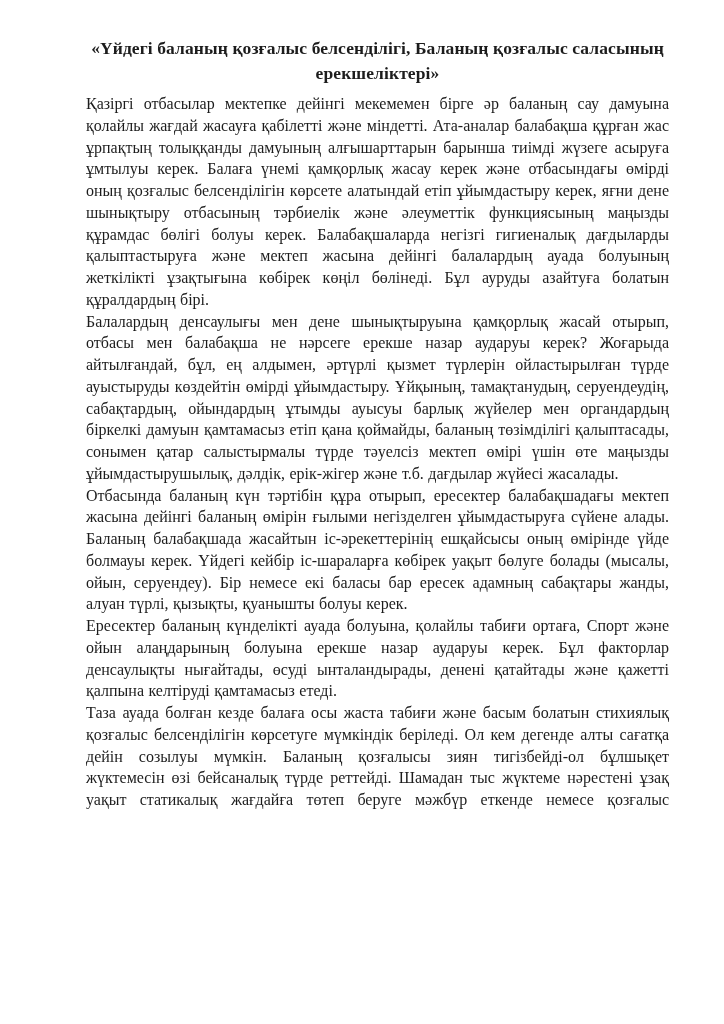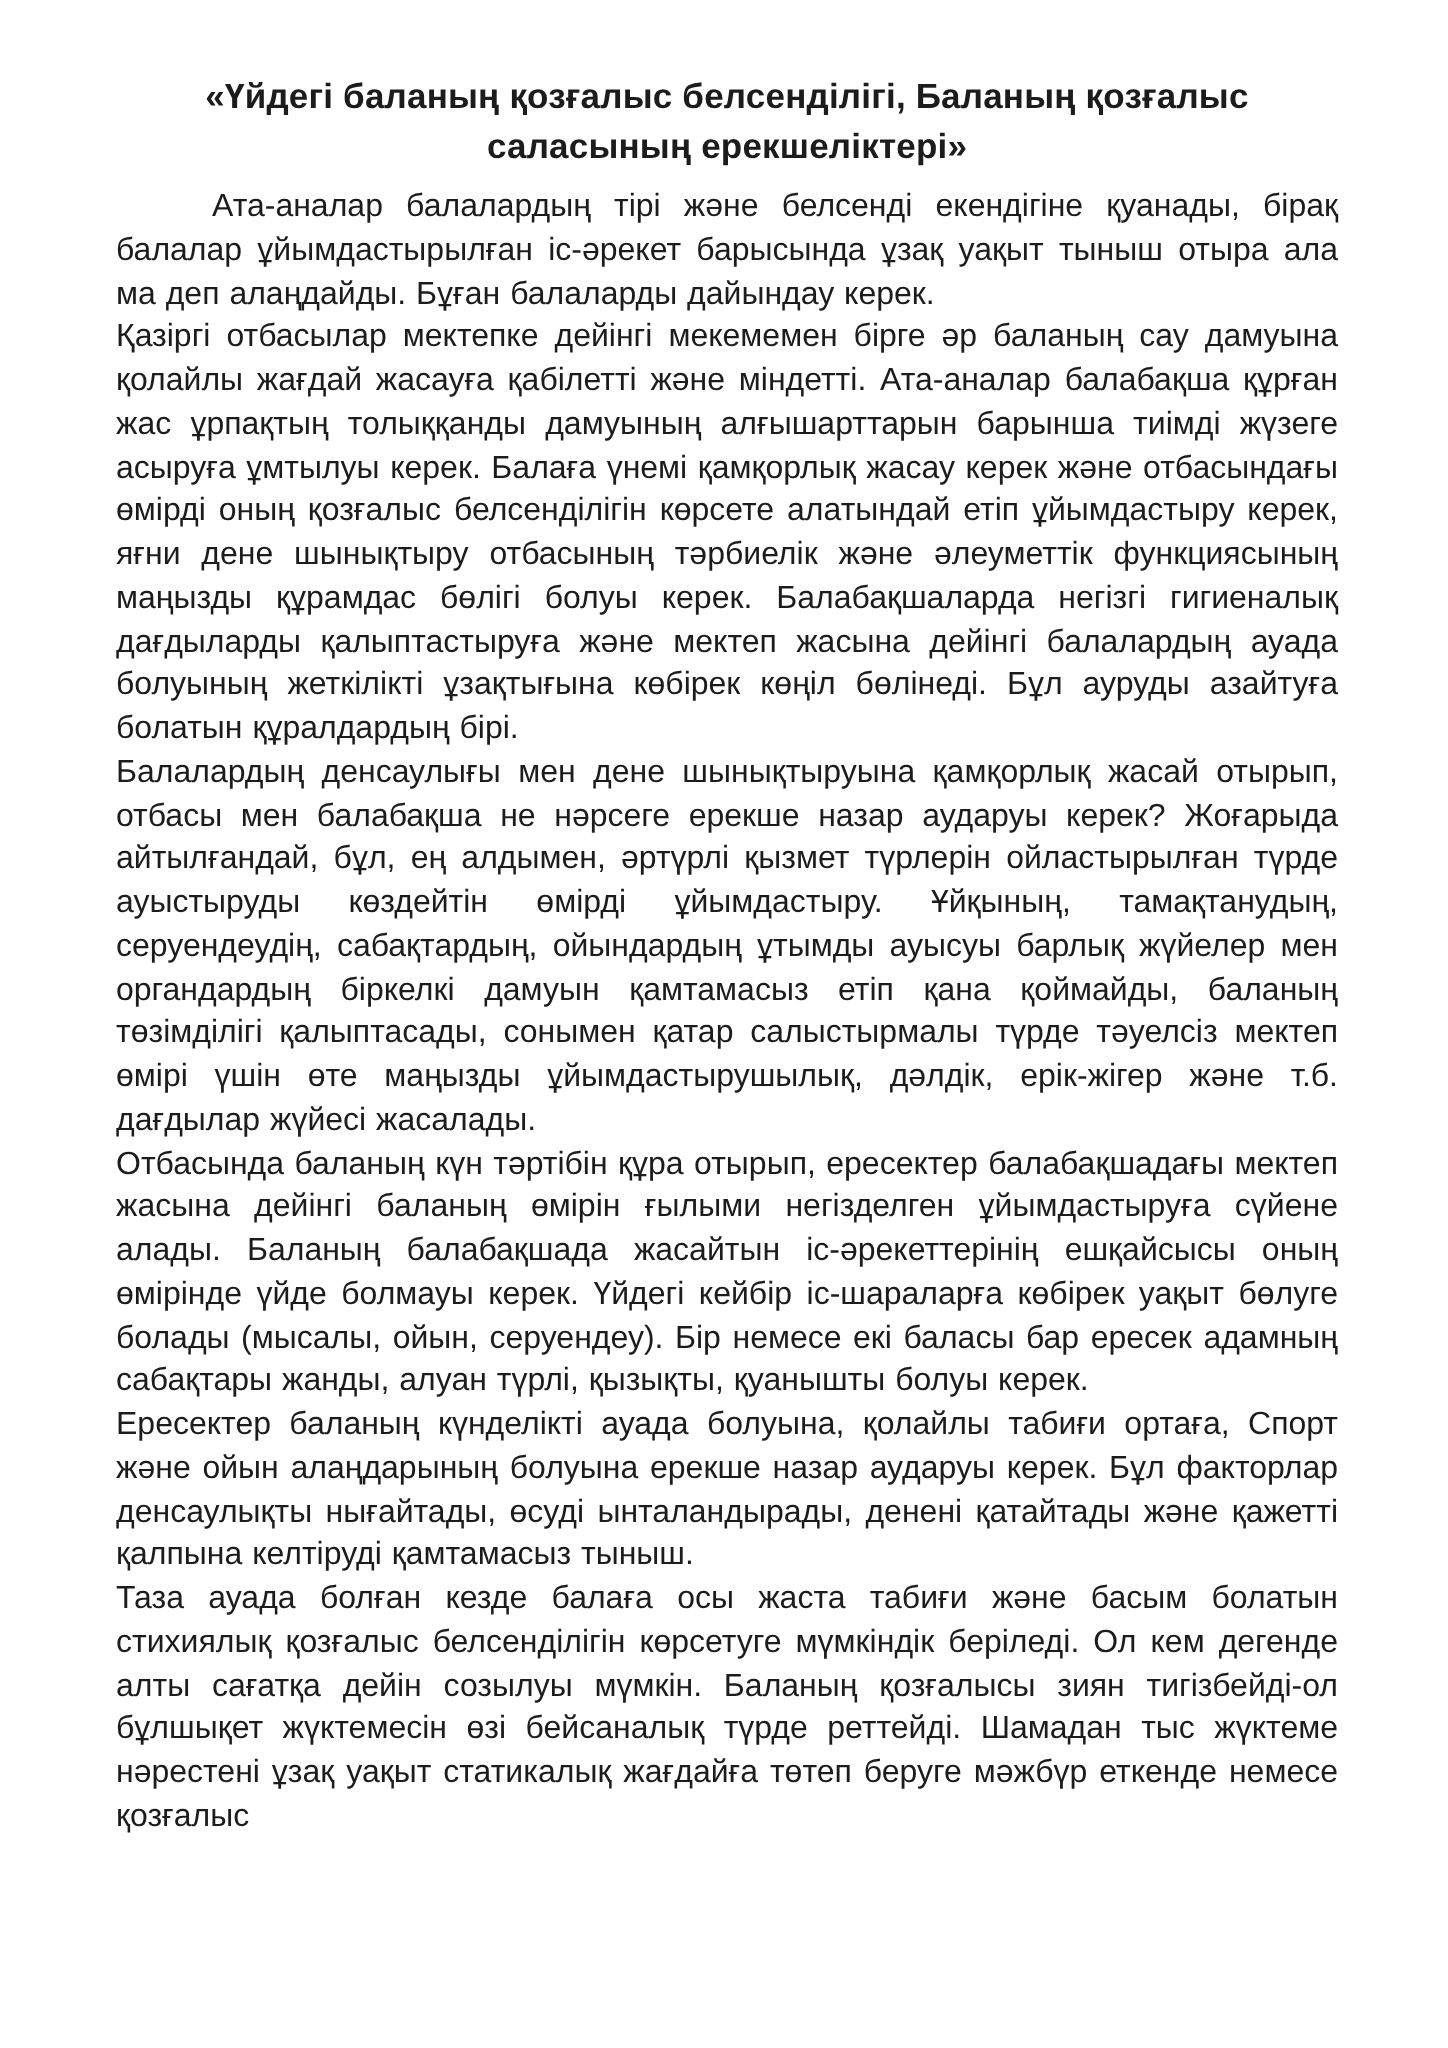--- a/index.html
+++ b/index.html
@@ -6,22 +6,22 @@
     margin: 0;
     padding: 0;
     background: #ffffff;
   }
   .page {
     position: relative;
     width: 724px;
     height: 1024px;
     box-sizing: border-box;
     background: #ffffff;
-    padding: 36px 55px 0 58px;
-    font-family: Liberation Sans, sans-serif;
+    padding: 36px 55px 0 86px;
+    font-family: Liberation Serif, serif;
     color: #1c1c1c;
     overflow: hidden;
   }
   .doc-title {
     margin: 0 0 8px 0;
     font-size: 17.5px;
     font-weight: 700;
     line-height: 24.5px;
     text-align: center;
     letter-spacing: 0.1px;
@@ -38,26 +38,25 @@
   
   p.continued { text-align-last: justify; }
 </style>
 </head>
 <body>
 
 <div class="page">
 
   <h1 class="doc-title">«Үйдегі баланың қозғалыс белсенділігі, Баланың қозғалыс саласының ерекшеліктері»</h1>
 
-  <p class="body-par indent-lg">Ата-аналар балалардың тірі және белсенді екендігіне қуанады, бірақ балалар ұйымдастырылған іс-әрекет барысында ұзақ уақыт тыныш отыра ала ма деп алаңдайды. Бұған балаларды дайындау керек.</p>
 
 
   <p class="body-par">Қазіргі отбасылар мектепке дейінгі мекемемен бірге әр баланың сау дамуына қолайлы жағдай жасауға қабілетті және міндетті. Ата-аналар балабақша құрған жас ұрпақтың толыққанды дамуының алғышарттарын барынша тиімді жүзеге асыруға ұмтылуы керек. Балаға үнемі қамқорлық жасау керек және отбасындағы өмірді оның қозғалыс белсенділігін көрсете алатындай етіп ұйымдастыру керек, яғни дене шынықтыру отбасының тәрбиелік және әлеуметтік функциясының маңызды құрамдас бөлігі болуы керек. Балабақшаларда негізгі гигиеналық дағдыларды қалыптастыруға және мектеп жасына дейінгі балалардың ауада болуының жеткілікті ұзақтығына көбірек көңіл бөлінеді. Бұл ауруды азайтуға болатын құралдардың бірі.</p>
 
   <p class="body-par">Балалардың денсаулығы мен дене шынықтыруына қамқорлық жасай отырып, отбасы мен балабақша не нәрсеге ерекше назар аударуы керек? Жоғарыда айтылғандай, бұл, ең алдымен, әртүрлі қызмет түрлерін ойластырылған түрде ауыстыруды көздейтін өмірді ұйымдастыру. Ұйқының, тамақтанудың, серуендеудің, сабақтардың, ойындардың ұтымды ауысуы барлық жүйелер мен органдардың біркелкі дамуын қамтамасыз етіп қана қоймайды, баланың төзімділігі қалыптасады, сонымен қатар салыстырмалы түрде тәуелсіз мектеп өмірі үшін өте маңызды ұйымдастырушылық, дәлдік, ерік-жігер және т.б. дағдылар жүйесі жасалады.</p>
 
   <p class="body-par">Отбасында баланың күн тәртібін құра отырып, ересектер балабақшадағы мектеп жасына дейінгі баланың өмірін ғылыми негізделген ұйымдастыруға сүйене алады. Баланың балабақшада жасайтын іс-әрекеттерінің ешқайсысы оның өмірінде үйде болмауы керек. Үйдегі кейбір іс-шараларға көбірек уақыт бөлуге болады (мысалы, ойын, серуендеу). Бір немесе екі баласы бар ересек адамның сабақтары жанды, алуан түрлі, қызықты, қуанышты болуы керек.</p>
 
-  <p class="body-par">Ересектер баланың күнделікті ауада болуына, қолайлы табиғи ортаға, Спорт және ойын алаңдарының болуына ерекше назар аударуы керек. Бұл факторлар денсаулықты нығайтады, өсуді ынталандырады, денені қатайтады және қажетті қалпына келтіруді қамтамасыз тыныш.</p>
+  <p class="body-par">Ересектер баланың күнделікті ауада болуына, қолайлы табиғи ортаға, Спорт және ойын алаңдарының болуына ерекше назар аударуы керек. Бұл факторлар денсаулықты нығайтады, өсуді ынталандырады, денені қатайтады және қажетті қалпына келтіруді қамтамасыз етеді.</p>
 
   <p class="body-par continued">Таза ауада болған кезде балаға осы жаста табиғи және басым болатын стихиялық қозғалыс белсенділігін көрсетуге мүмкіндік беріледі. Ол кем дегенде алты сағатқа дейін созылуы мүмкін. Баланың қозғалысы зиян тигізбейді-ол бұлшықет жүктемесін өзі бейсаналық түрде реттейді. Шамадан тыс жүктеме нәрестені ұзақ уақыт статикалық жағдайға төтеп беруге мәжбүр еткенде немесе қозғалыс</p>
 
 </div>
 
 </body></html>

